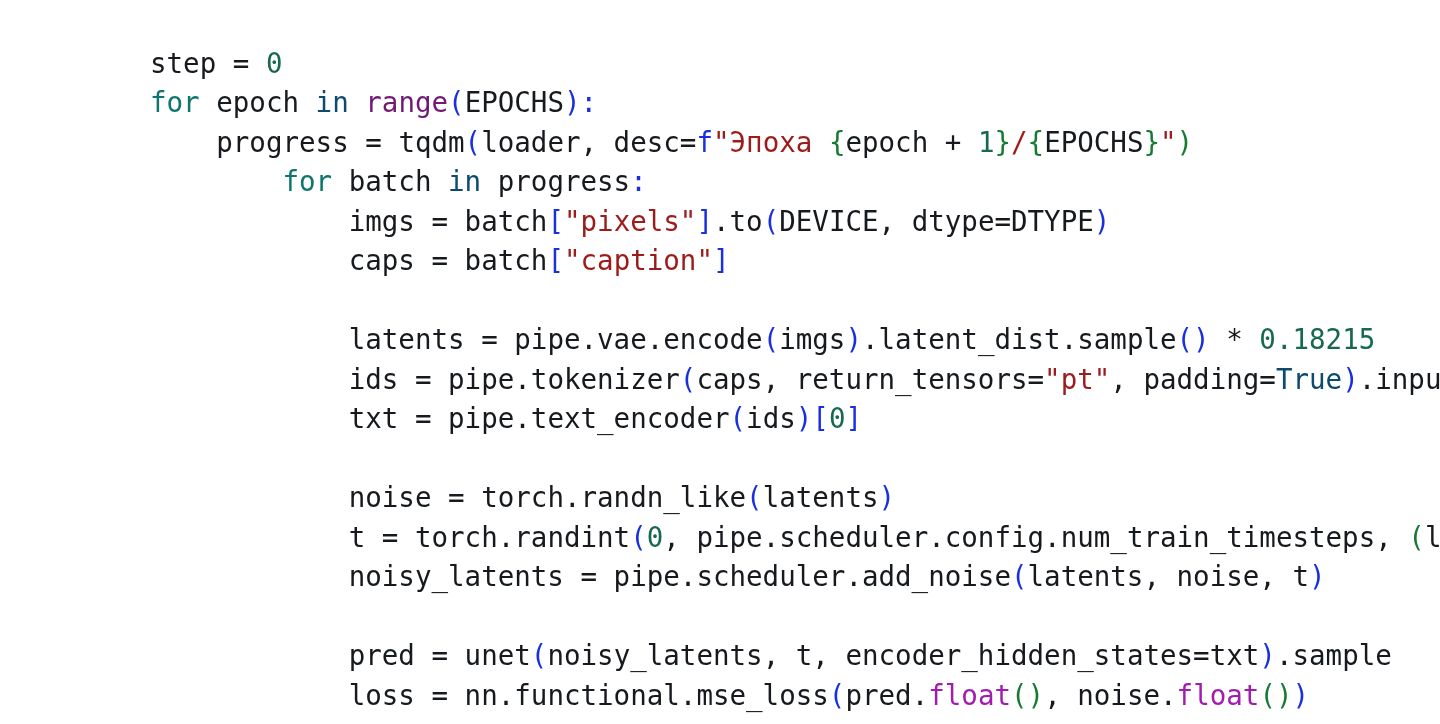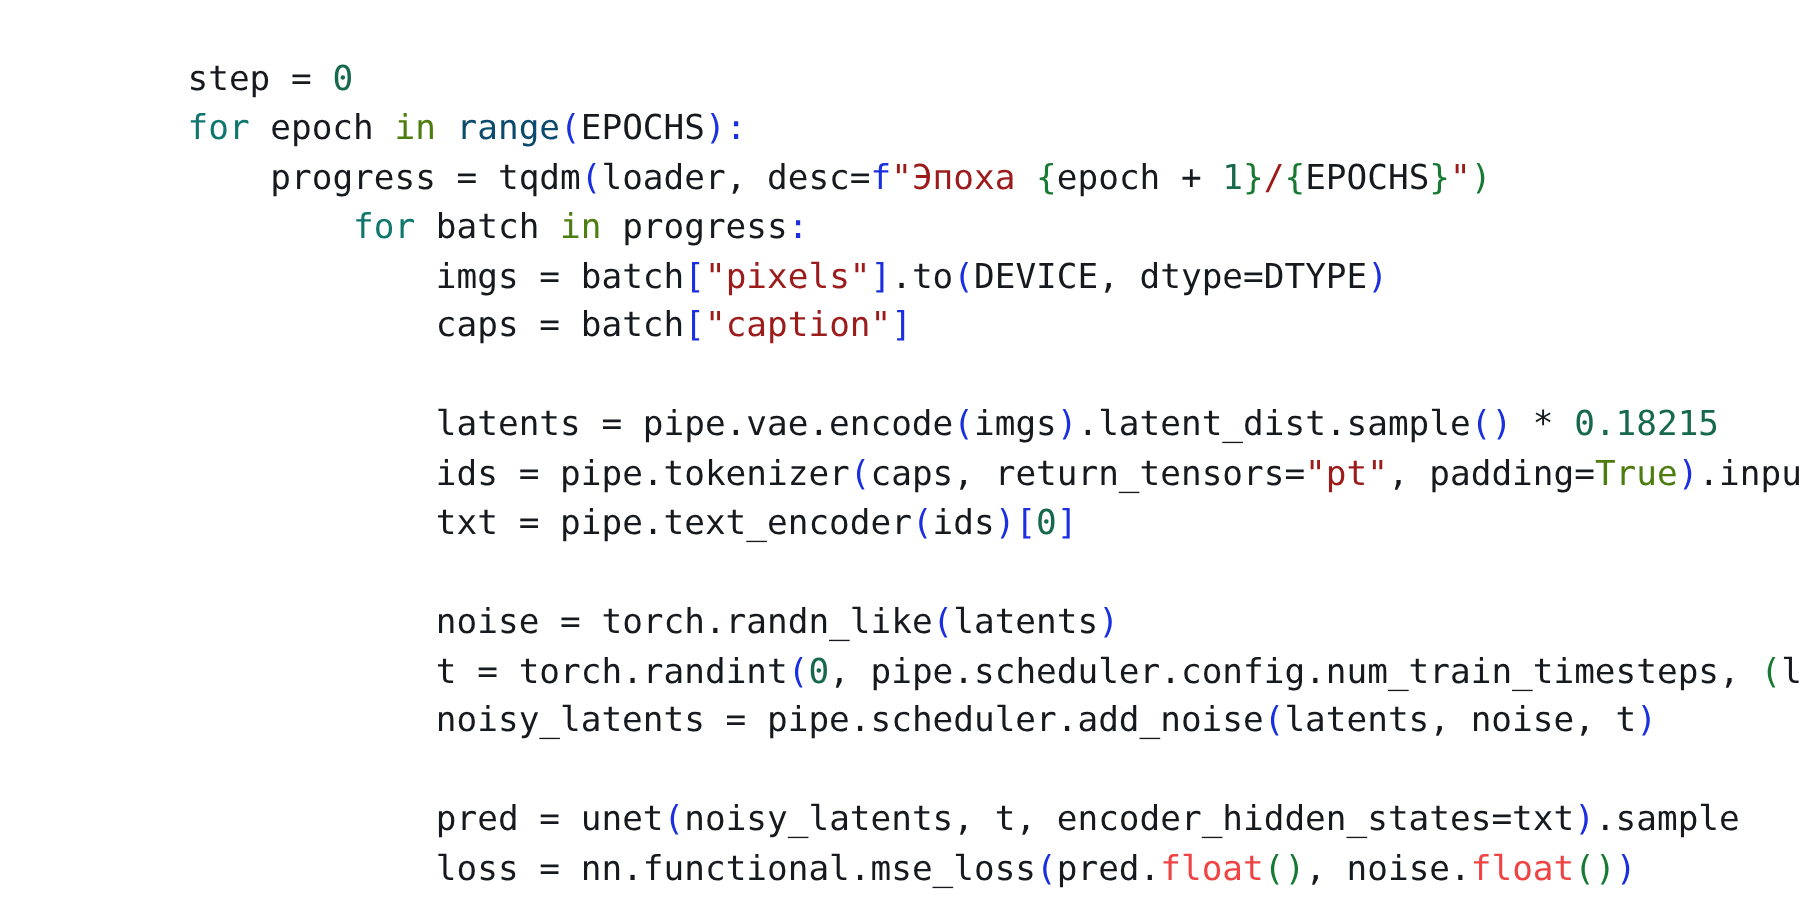--- a/index.html
+++ b/index.html
@@ -39,23 +39,23 @@
     height: 39.5px;
     white-space: pre;
   }
   .ln.blank {
     height: 39.5px;
   }
 
   
   .t-plain   { color: #16191d; }
   .t-kw      { color: #0f766e; }            
-  .t-op-kw   { color: #4d7c0f; }            
-  .t-builtin { color: #0c4a6e; margin-top: 12px; }            
-  .t-bi2     { color: #ef4444; }            
+  .t-op-kw   { color: #0c4a6e; }            
+  .t-builtin { color: #701a75; margin-top: 12px; }            
+  .t-bi2     { color: #a21caf; }            
   .t-paren   { color: #1a2fe0; }            
   .t-gparen  { color: #177a33; }            
   .t-str     { color: #9c1b1b; }            
   .t-num     { color: #16694d; }            
   .t-fprefix { color: #1a2fe0; }            
 </style>
 </head>
 <body>
 
 <div id="code-surface">

